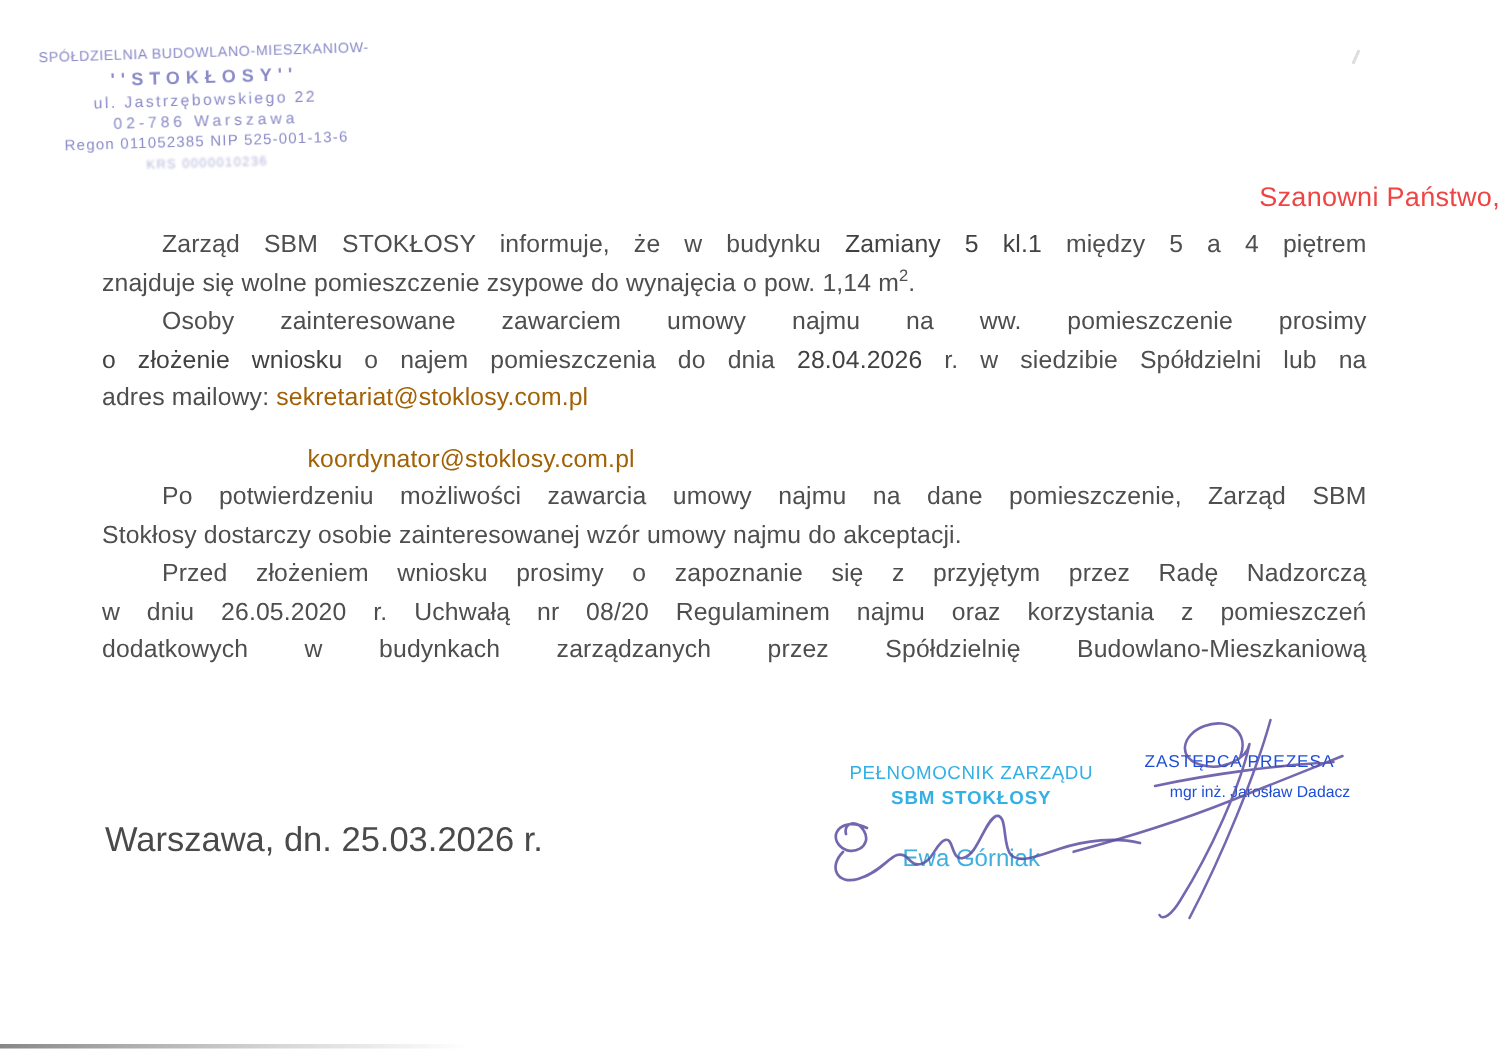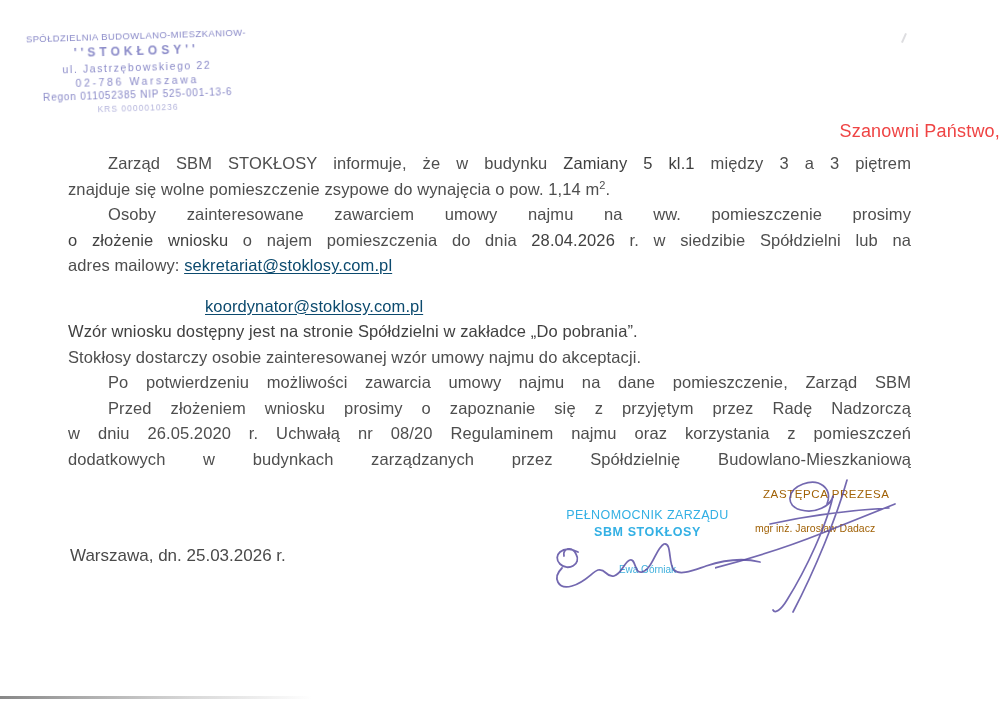--- a/index.html
+++ b/index.html
@@ -27,39 +27,39 @@
     text-align:right; font-size:18px; color:#ef4444; letter-spacing:0.2px;
   }
   .content {
     position:absolute; left:68px; top:151px; width:843px;
     font-size:16.5px; letter-spacing:0.1px;
   }
   .line { line-height:25.5px; text-align:justify; text-align-last:justify; color:#4e4e4e; }
   .line.last  { text-align:right; text-align-last:left; }
   .line.indent { text-indent:40px; }
   .seg-bold { font-weight:normal; color:#414141; }
-  .email { color:#0c4a6e; text-decoration:underline; text-underline-offset:2px; cursor:pointer; }
+  .email { color:#a16207; text-underline-offset:2px; cursor:pointer; }
   sup { font-size:11px; vertical-align:super; line-height:0; }
 
   .date-line {
-    position:absolute; left:70px; top:546px; font-size:17px; color:#4a4a4a;
+    position:absolute; left:70px; top:546px; font-size:23px; color:#4a4a4a;
   }
 
   
   .sig-left {
     position:absolute; left:555px; top:509px; width:185px; text-align:center;
     color:#33b0e4; line-height:1.1;
   }
   .sig-left .t1 { font-size:12.5px; letter-spacing:0.4px; }
   .sig-left .t2 { font-size:12.5px; font-weight:bold; letter-spacing:0.6px; margin-top:3px; }
-  .sig-left .nm { font-size:10px; margin-top:24px; color:#3fb0dd; }
+  .sig-left .nm { font-size:16px; margin-top:24px; color:#3fb0dd; }
 
-  .sig-right { position:absolute; left:755px; top:488px; width:170px; color:#a16207; }
+  .sig-right { position:absolute; left:755px; top:502px; width:170px; color:#1d4ed8; }
   .sig-right .t1 { font-size:11.5px; letter-spacing:0.6px; margin-left:8px; }
-  .sig-right .nm { font-size:10.5px; margin-top:22px; }
+  .sig-right .nm { font-size:10.5px; margin-top:8px;text-align:center; }
 
   .scribble { position:absolute; pointer-events:none; }
 
   
   .artifact-bottom {
     position:absolute; left:0; top:696px; width:312px; height:3px;
     background:linear-gradient(to right,#878787 0%,#aaaaaa 25%,#d7d7d7 60%,rgba(255,255,255,0) 100%);
   }
   .artifact-mark {
     position:absolute; left:903px; top:33px; width:2px; height:10px;
@@ -78,29 +78,28 @@
     <div class="s4">02-786 Warszawa</div>
     <div class="s5">Regon 011052385  NIP 525-001-13-6</div>
     <div class="s6">KRS 0000010236</div>
   </div>
 
   <div class="artifact-mark"></div>
 
   <div class="title">Szanowni Państwo,</div>
 
   <div class="content">
-      <div class="line indent"><span>Zarząd SBM STOKŁOSY informuje, że w budynku </span><span class="seg-bold">Zamiany 5 kl.1</span><span> między 3 a 3 piętrem</span></div>
+      <div class="line indent"><span>Zarząd SBM STOKŁOSY informuje, że w budynku </span><span class="seg-bold">Zamiany 5 kl.1</span><span> między 5 a 4 piętrem</span></div>
       <div class="line last"><span>znajduje się wolne pomieszczenie zsypowe do wynajęcia o pow. 1,14 m</span><sup>2</sup><span>.</span></div>
       <div class="line indent"><span>Osoby zainteresowane zawarciem umowy najmu na ww. pomieszczenie prosimy</span></div>
       <div class="line"><span class="seg-bold">o złożenie wniosku</span><span> o najem pomieszczenia do dnia </span><span class="seg-bold">28.04.2026</span><span> r. w siedzibie Spółdzielni lub na</span></div>
       <div class="line last"><span>adres mailowy: </span><span class="email" role="link">sekretariat@stoklosy.com.pl</span></div>
       <div class="line last" style="margin-top: 15px; margin-left: 137px;"><span class="email" role="link">koordynator@stoklosy.com.pl</span></div>
-      <div class="line last"><span class="seg-bold">Wzór wniosku dostępny jest na stronie Spółdzielni w zakładce „Do pobrania”.</span></div>
+      <div class="line indent"><span>Po potwierdzeniu możliwości zawarcia umowy najmu na dane pomieszczenie, Zarząd SBM</span></div>
       <div class="line last"><span>Stokłosy dostarczy osobie zainteresowanej wzór umowy najmu do akceptacji.</span></div>
-      <div class="line indent"><span>Po potwierdzeniu możliwości zawarcia umowy najmu na dane pomieszczenie, Zarząd SBM</span></div>
       <div class="line indent"><span>Przed złożeniem wniosku prosimy o zapoznanie się z przyjętym przez Radę Nadzorczą</span></div>
       <div class="line"><span>w dniu 26.05.2020 r. Uchwałą nr 08/20 Regulaminem najmu oraz korzystania z pomieszczeń</span></div>
       <div class="line"><span>dodatkowych w budynkach zarządzanych przez Spółdzielnię Budowlano-Mieszkaniową</span></div>
     </div>
 
   <div class="date-line">Warszawa, dn. 25.03.2026 r.</div>
 
   <div class="sig-left">
     <div class="t1">PEŁNOMOCNIK ZARZĄDU</div>
     <div class="t2">SBM STOKŁOSY</div>

